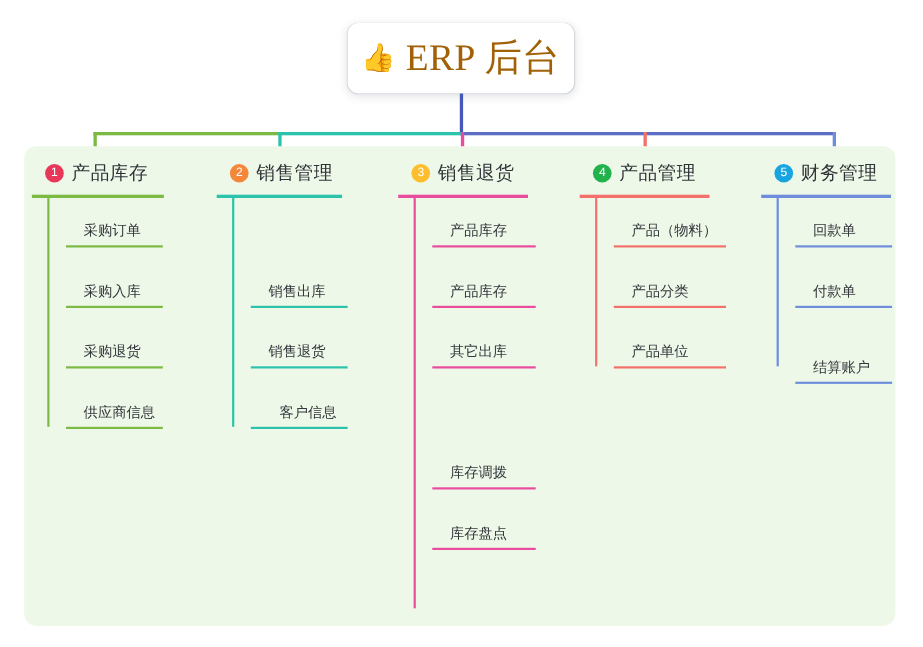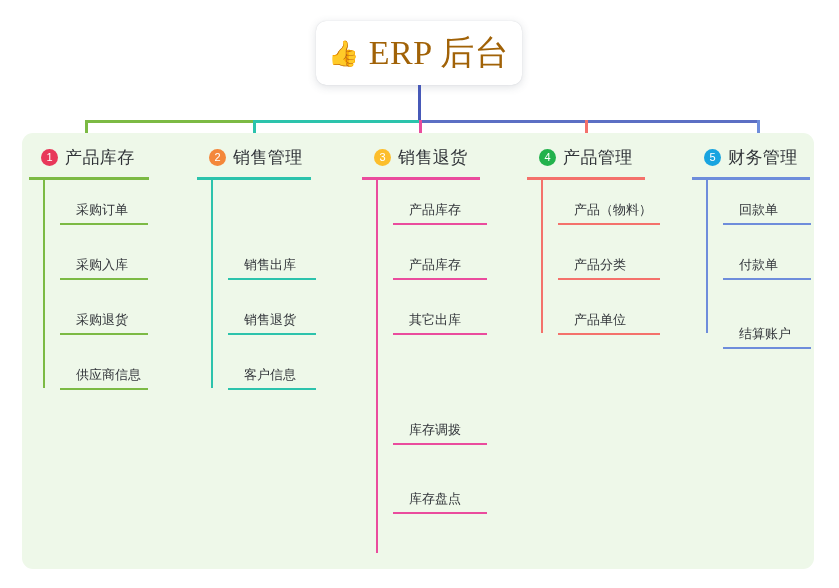--- a/index.html
+++ b/index.html
@@ -185,21 +185,21 @@
         <div class="head-rule" style="width: 114px; background: rgb(44, 195, 172);"></div>
         <div class="spine" style="background: rgb(44, 195, 172); height: 209px;"></div>
         <div class="leaf" style="top: 111px;">
           <span class="leaf-label">销售出库</span>
           <div class="leaf-rule" style="width: 88px; background: rgb(44, 195, 172);"></div>
         </div>
         <div class="leaf" style="top: 166px;">
           <span class="leaf-label">销售退货</span>
           <div class="leaf-rule" style="width: 88px; background: rgb(44, 195, 172);"></div>
         </div>
-        <div class="leaf" style="top: 221px;">
+        <div class="leaf" style="top: 221px; text-align: center;">
           <span class="leaf-label">客户信息</span>
           <div class="leaf-rule" style="width: 88px; background: rgb(44, 195, 172);"></div>
         </div>
       </div>
       <div class="column" style="left: 362px;">
         <div class="col-head">
           <span class="badge" style="background: rgb(252, 190, 44);">3</span>
           <span class="col-title">销售退货</span>
         </div>
         <div class="head-rule" style="width: 118px; background: rgb(234, 76, 157);"></div>
@@ -213,21 +213,21 @@
           <div class="leaf-rule" style="width: 94px; background: rgb(234, 76, 157);"></div>
         </div>
         <div class="leaf" style="top: 166px;">
           <span class="leaf-label">其它出库</span>
           <div class="leaf-rule" style="width: 94px; background: rgb(234, 76, 157);"></div>
         </div>
         <div class="leaf" style="top: 276px;">
           <span class="leaf-label">库存调拨</span>
           <div class="leaf-rule" style="width: 94px; background: rgb(234, 76, 157);"></div>
         </div>
-        <div class="leaf" style="top: 331px; margin-top: 14px;">
+        <div class="leaf" style="top: 331px;">
           <span class="leaf-label">库存盘点</span>
           <div class="leaf-rule" style="width: 94px; background: rgb(234, 76, 157);"></div>
         </div>
       </div>
       <div class="column" style="left: 527px;">
         <div class="col-head">
           <span class="badge" style="background: rgb(34, 178, 76);">4</span>
           <span class="col-title">产品管理</span>
         </div>
         <div class="head-rule" style="width: 118px; background: rgb(244, 113, 107);"></div>

